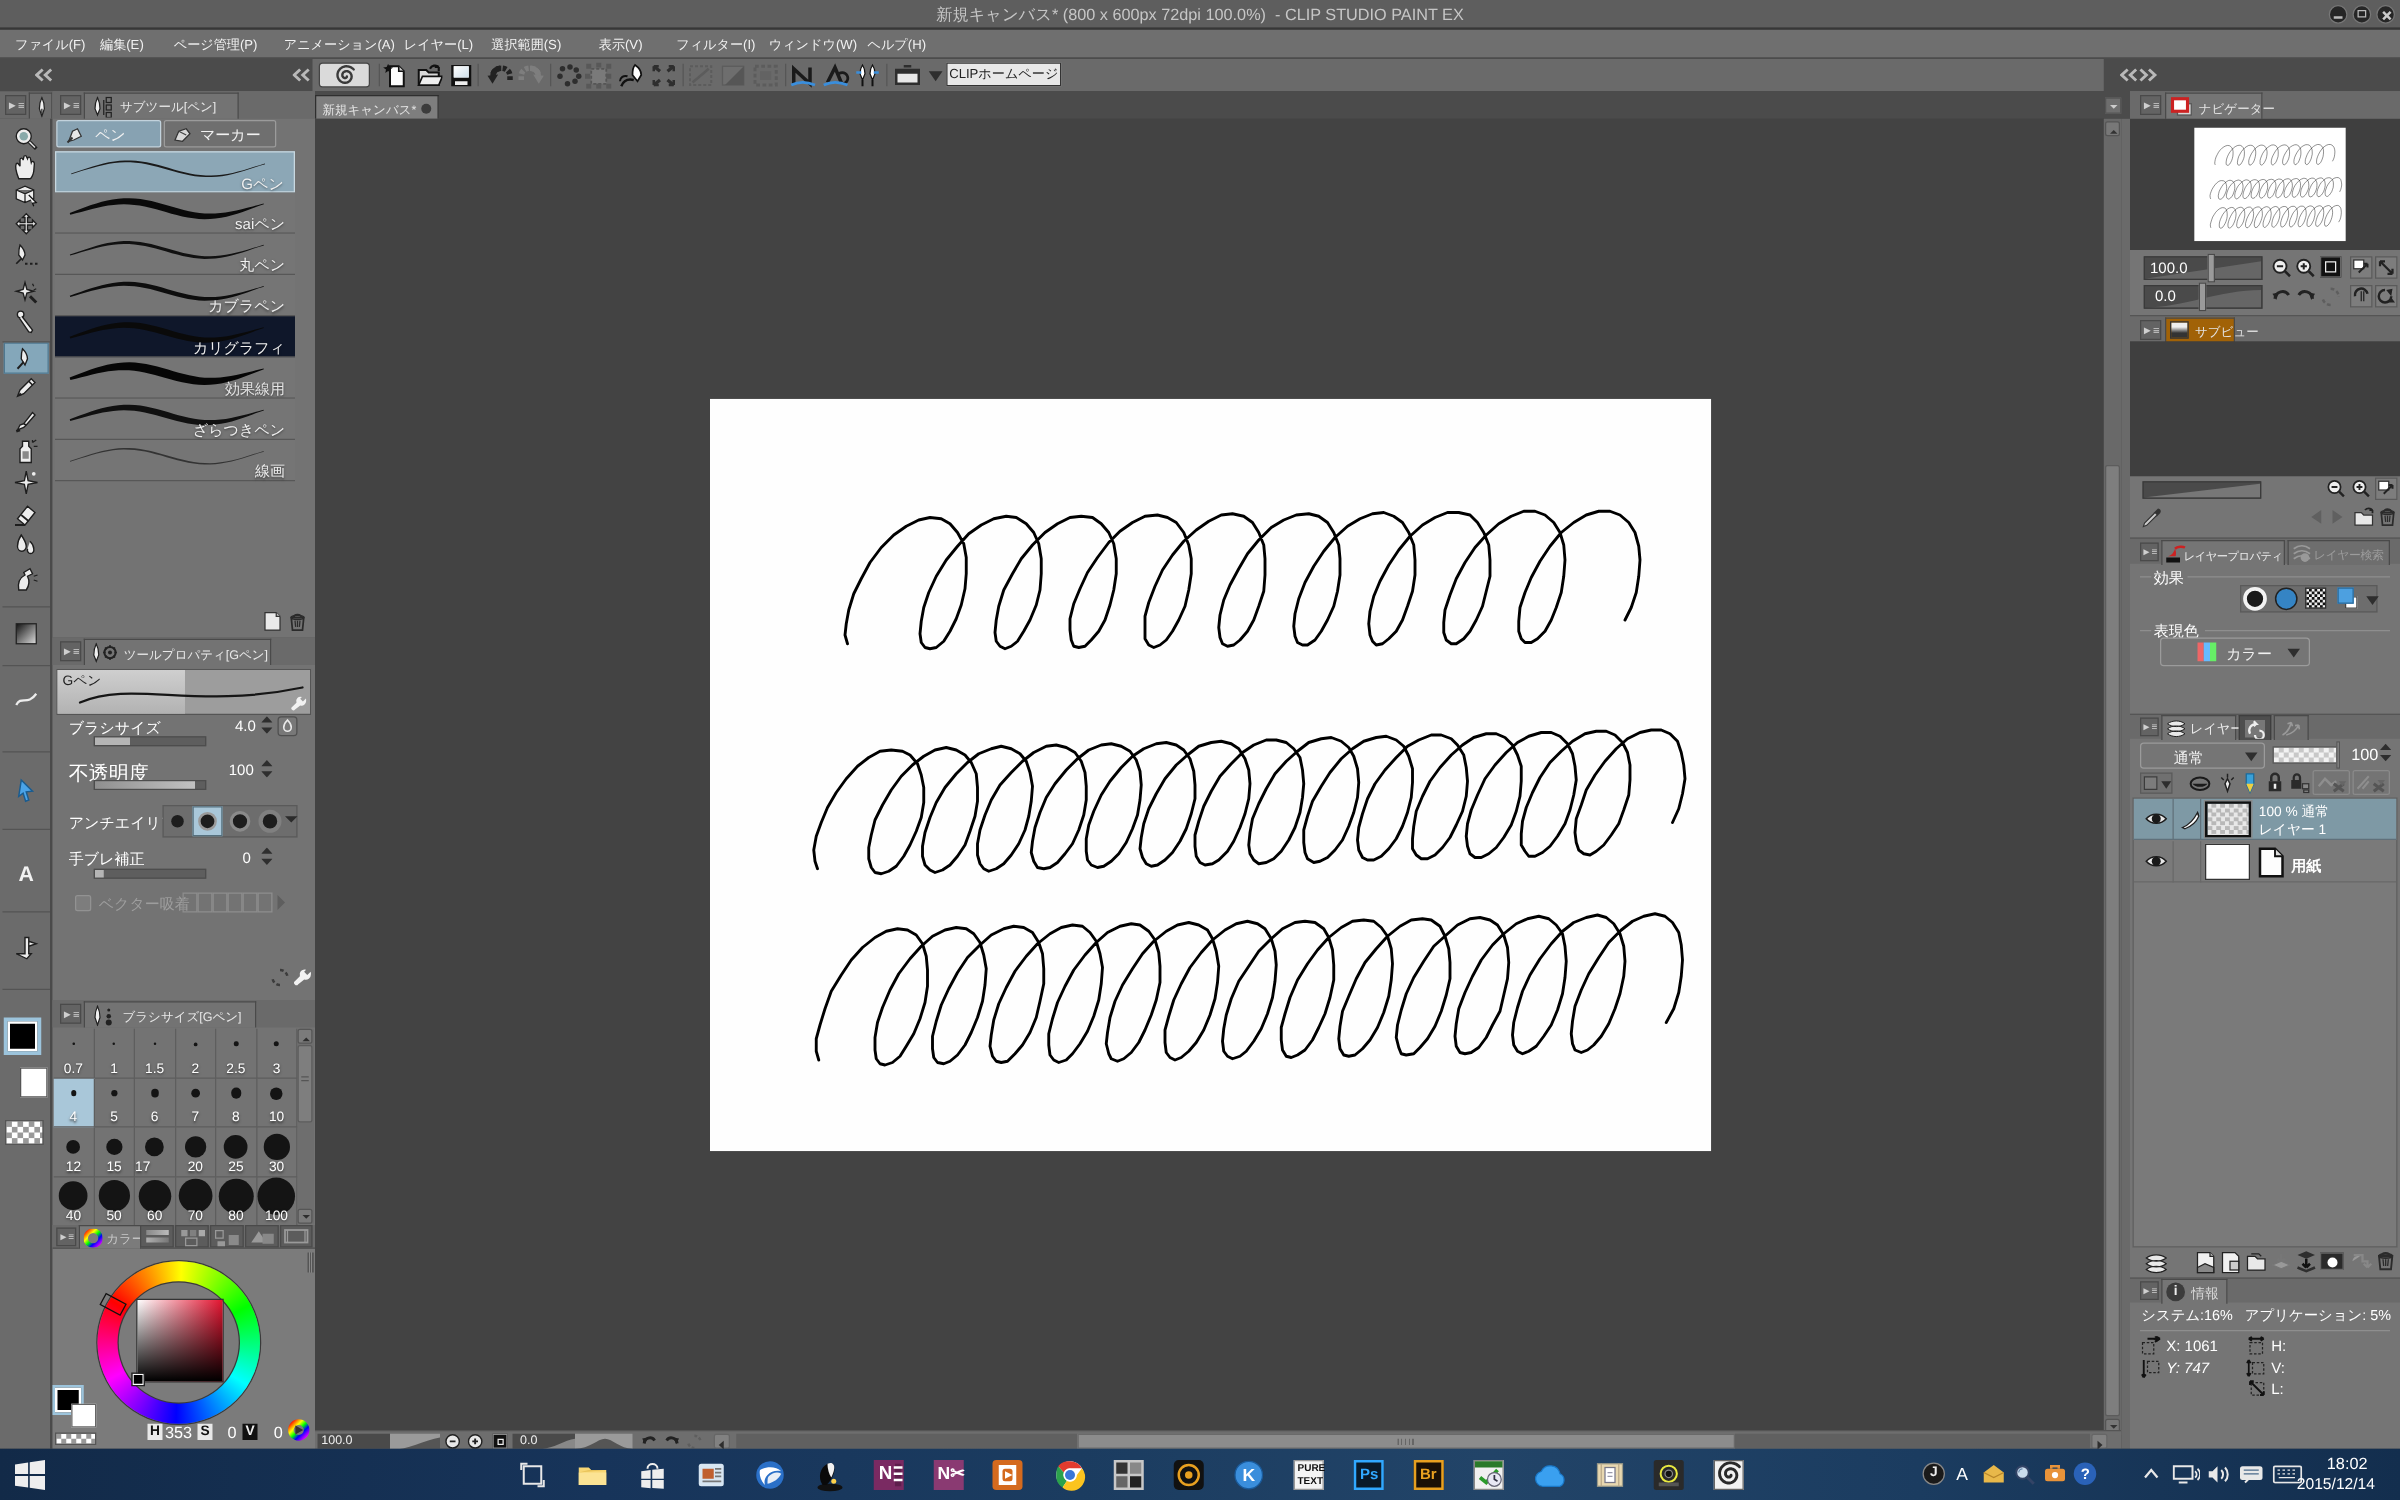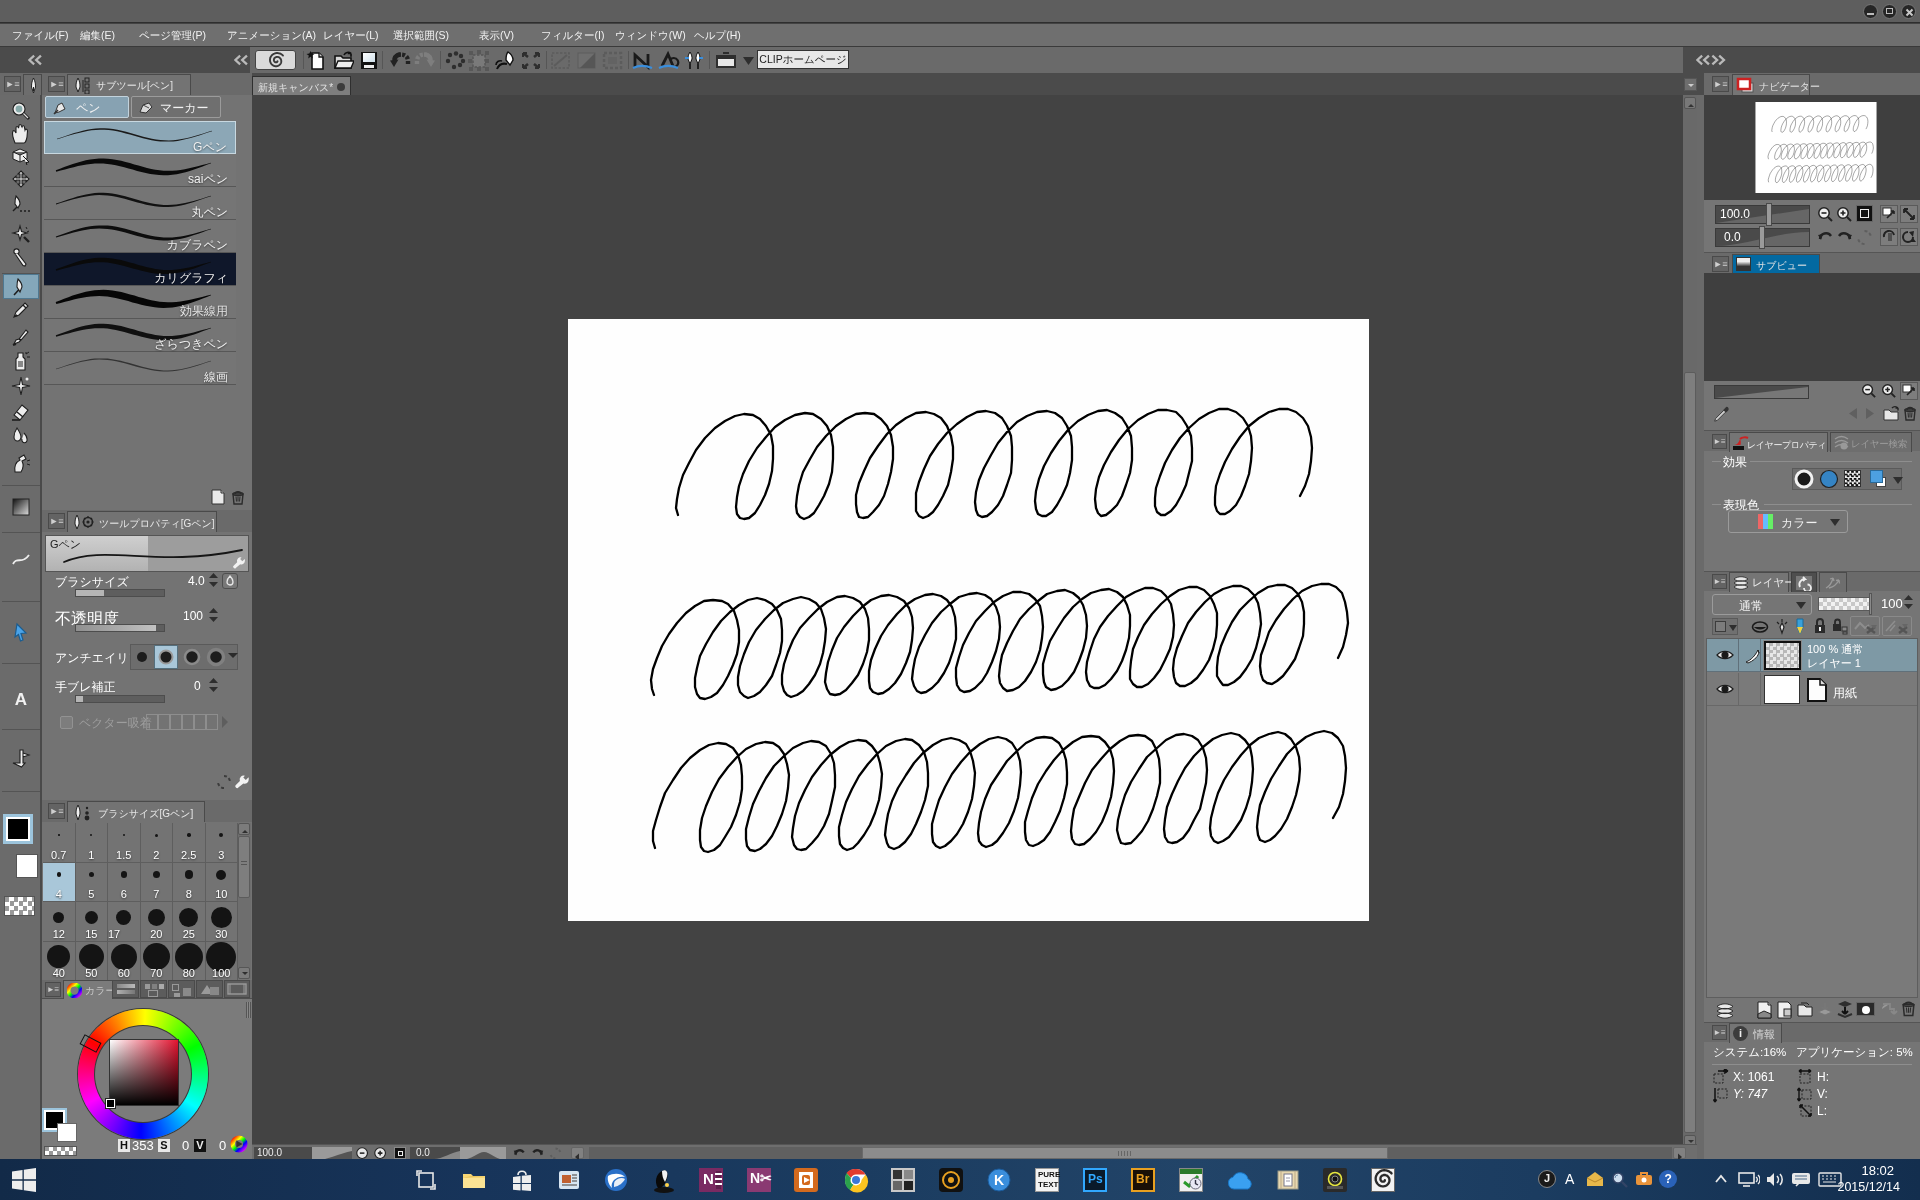--- a/index.html
+++ b/index.html
@@ -3,20 +3,21 @@
 <style>
 *{margin:0;padding:0;box-sizing:border-box;}
 html,body{width:1920px;height:1200px;overflow:hidden;background:#434343;
 font-family:"Liberation Sans",sans-serif;}
 .abs{position:absolute;}
 .tx{position:absolute;white-space:nowrap;}
 </style></head>
 <body>
 
 <div class="abs" style="left:0;top:0;width:1920px;height:23px;background:#5e5e5e;border-bottom:1px solid #2e2e2e;">
+ <div class="tx" style="left:0;right:0;top:3px;text-align:center;font-size:13px;color:#c6c6c6;">新規キャンバス* (800 x 600px 72dpi 100.0%)&nbsp; - CLIP STUDIO PAINT EX</div>
 
  <div class="abs" style="right:42px;top:4px;width:15px;height:15px;border-radius:8px;background:#262626;border:1px solid #777;">
       <div class="abs" style="left:3px;top:8px;width:7px;height:2px;background:#bbb;"></div>
     </div>
  <div class="abs" style="right:23px;top:4px;width:15px;height:15px;border-radius:8px;background:#262626;border:1px solid #777;">
       <div class="abs" style="left:3px;top:3px;width:7px;height:6px;border:1.5px solid #bbb;"></div>
     </div>
  <div class="abs" style="right:4px;top:4px;width:15px;height:15px;border-radius:8px;background:#262626;border:1px solid #777;"><svg width="15" height="15">
         <path d="M4.5 4.5 L10.5 10.5 M10.5 4.5 L4.5 10.5" stroke="#c9c9c9" stroke-width="2"></path>
       </svg></div>
@@ -822,21 +823,21 @@
         <path d="M3 8 A5 5 0 0 1 13 6" fill="none" stroke="#222" stroke-width="2"></path>
         <path d="M8 4 L8 12 M10 4 L10 12" stroke="#222"></path>
       </svg></div>
  <div class="abs" style="left:196px;top:155px;width:18px;height:18px;background:#7d7d7d;border:1px solid #5a5a5a;"><svg width="16" height="16">
         <path d="M12 8 A5 5 0 1 1 7 3" fill="none" stroke="#222" stroke-width="2"></path>
         <path d="M13 2 L8 3 L12 8 Z M9 13 L15 13 L12 9 Z" fill="#222"></path>
       </svg></div>
 
  <div class="abs" style="left:0;top:179px;width:216px;height:21px;background:#6a6a6a;border-top:1px solid #555;">
   <div class="abs" style="left:8px;top:3px;width:17px;height:16px;background:#636363;border:1px solid #4a4a4a;color:#cfcfcf;font-size:9px;text-align:center;line-height:15px;">►≡</div>
-  <div class="abs" style="left:28px;top:1px;width:88px;height:20px;background:#0369a1;border:1px solid #4a4a4a;border-bottom:none;">
+  <div class="abs" style="left:28px;top:1px;width:56px;height:20px;background:#a16207;border:1px solid #4a4a4a;border-bottom:none;">
    <div class="abs" style="left:3px;top:2px;width:15px;height:14px;background:linear-gradient(180deg,#eee 30%,#333 70%);border:1px solid #333;"></div>
    <span class="tx" style="left:23px;top:4px;font-size:10px;color:#e4e4e4;">サブビュー</span>
   </div>
  </div>
  <div class="abs" style="left:0;top:200px;width:216px;height:108px;background:#3f3f3f;"></div>
  <div class="abs" style="left:10px;top:312px;width:95px;height:14px;background:#4a4a4a;border:1px solid #3a3a3a;">
       <svg class="abs" style="left:0;top:0" width="93" height="12">
         <path d="M0 12 L93 12 L93 1 Z" fill="#777"></path>
       </svg>
     </div>
@@ -1004,21 +1005,21 @@
    <div class="abs" style="left:31px;top:0;width:1px;height:33px;background:#60707a;"></div>
    <svg class="abs" style="left:36px;top:8px" width="18" height="18" viewBox="0 0 18 18">
           <path d="M3 15 C8 13 12 9 15 3 L16 6 C14 11 10 14 5 16 Z" fill="#fff" stroke="#222"></path>
           <path d="M15 3 L16 6" stroke="#222"></path>
         </svg>
    <div class="abs" style="left:53px;top:0;width:1px;height:33px;background:#60707a;"></div>
    <div class="abs" style="left:57px;top:2px;width:37px;height:29px;background:repeating-conic-gradient(#b8b8b8 0 25%,#e8e8e8 0 50%) 0 0/7px 7px;border:2px solid #111;outline:1px solid #888;"></div>
    <span class="tx" style="left:100px;top:3px;font-size:11px;color:#fff;">100 %  通常</span>
    <span class="tx" style="left:100px;top:17px;font-size:11px;color:#fff;">レイヤー 1</span>
   </div>
-  <div class="abs" style="left:0;top:34px;width:210px;height:33px;border-bottom:1px solid #686868;">
+  <div class="abs" style="left:0;top:34px;width:210px;height:33px;border-bottom:1px solid #686868;font-weight:bold;">
    <svg class="abs" style="left:8px;top:9px" width="20" height="14" viewBox="0 0 20 14">
           <path d="M2 7 C6 2.2 14 2.2 18 7 C14 11.8 6 11.8 2 7 Z" fill="#e6e6e6" stroke="#1d1d1d" stroke-width="1.2"></path>
           <circle cx="10" cy="7" r="3.6" fill="#1a1a1a"></circle>
         </svg>
    <div class="abs" style="left:31px;top:0;width:1px;height:33px;background:#686868;"></div>
    <div class="abs" style="left:53px;top:0;width:1px;height:33px;background:#686868;"></div>
    <div class="abs" style="left:57px;top:2px;width:36px;height:29px;background:#fff;border:1px solid #333;"></div>
    <svg class="abs" style="left:98px;top:4px" width="24" height="26" viewBox="0 0 24 26">
           <path d="M3 2 L15 2 L21 8 L21 24 L3 24 Z" fill="#fdfdfd" stroke="#111" stroke-width="2"></path>
           <path d="M15 2 L15 8 L21 8" fill="#ddd" stroke="#111" stroke-width="1.5"></path>

